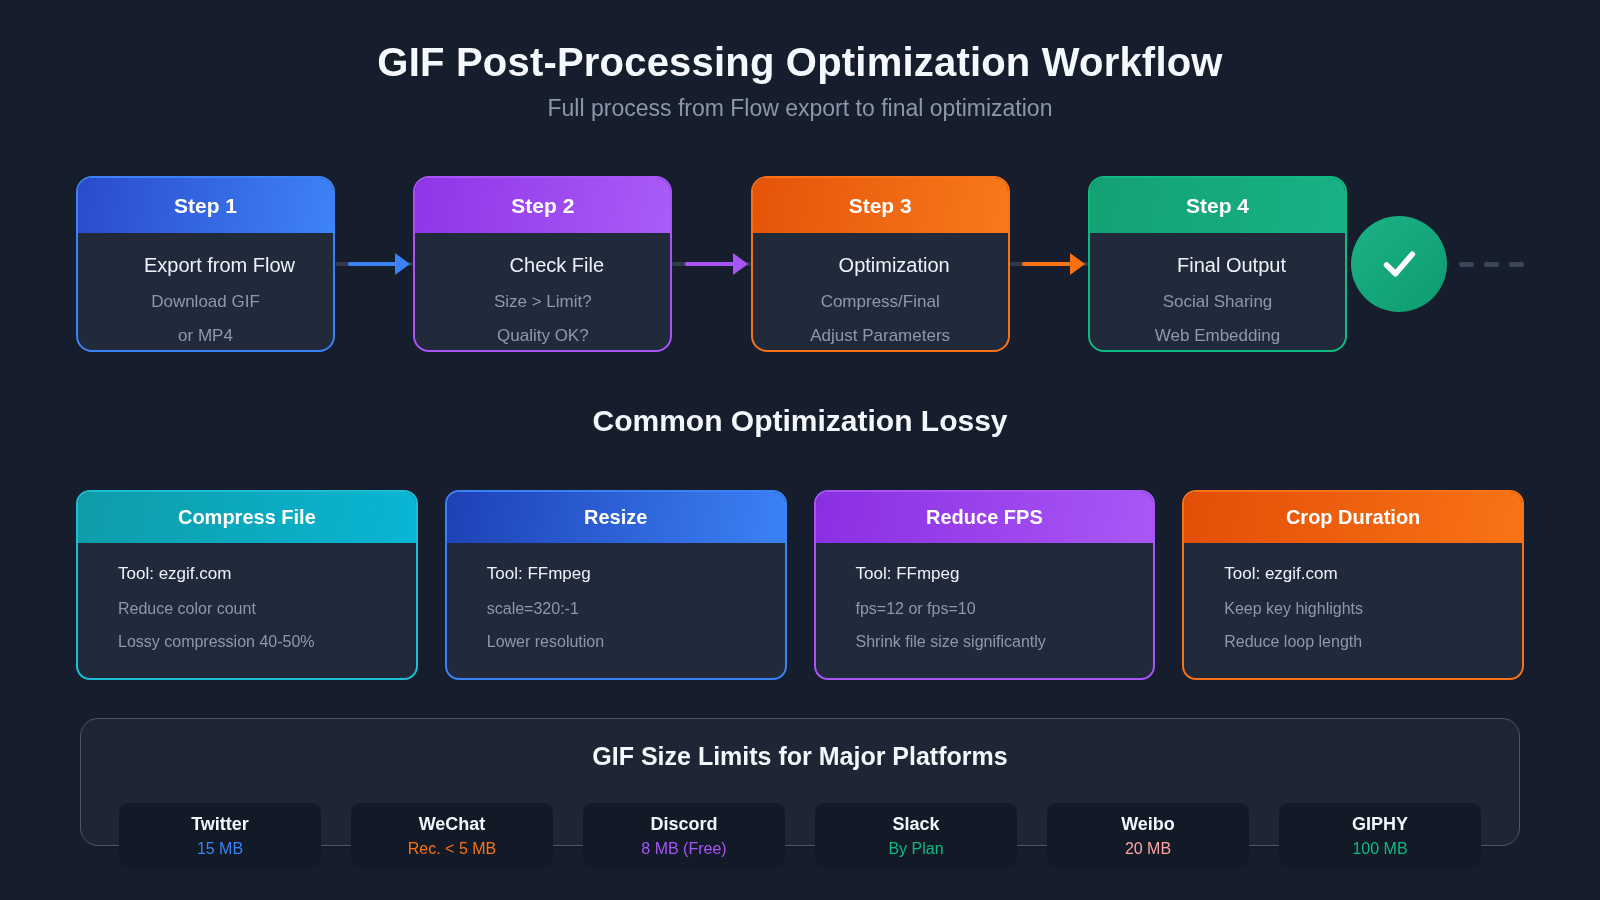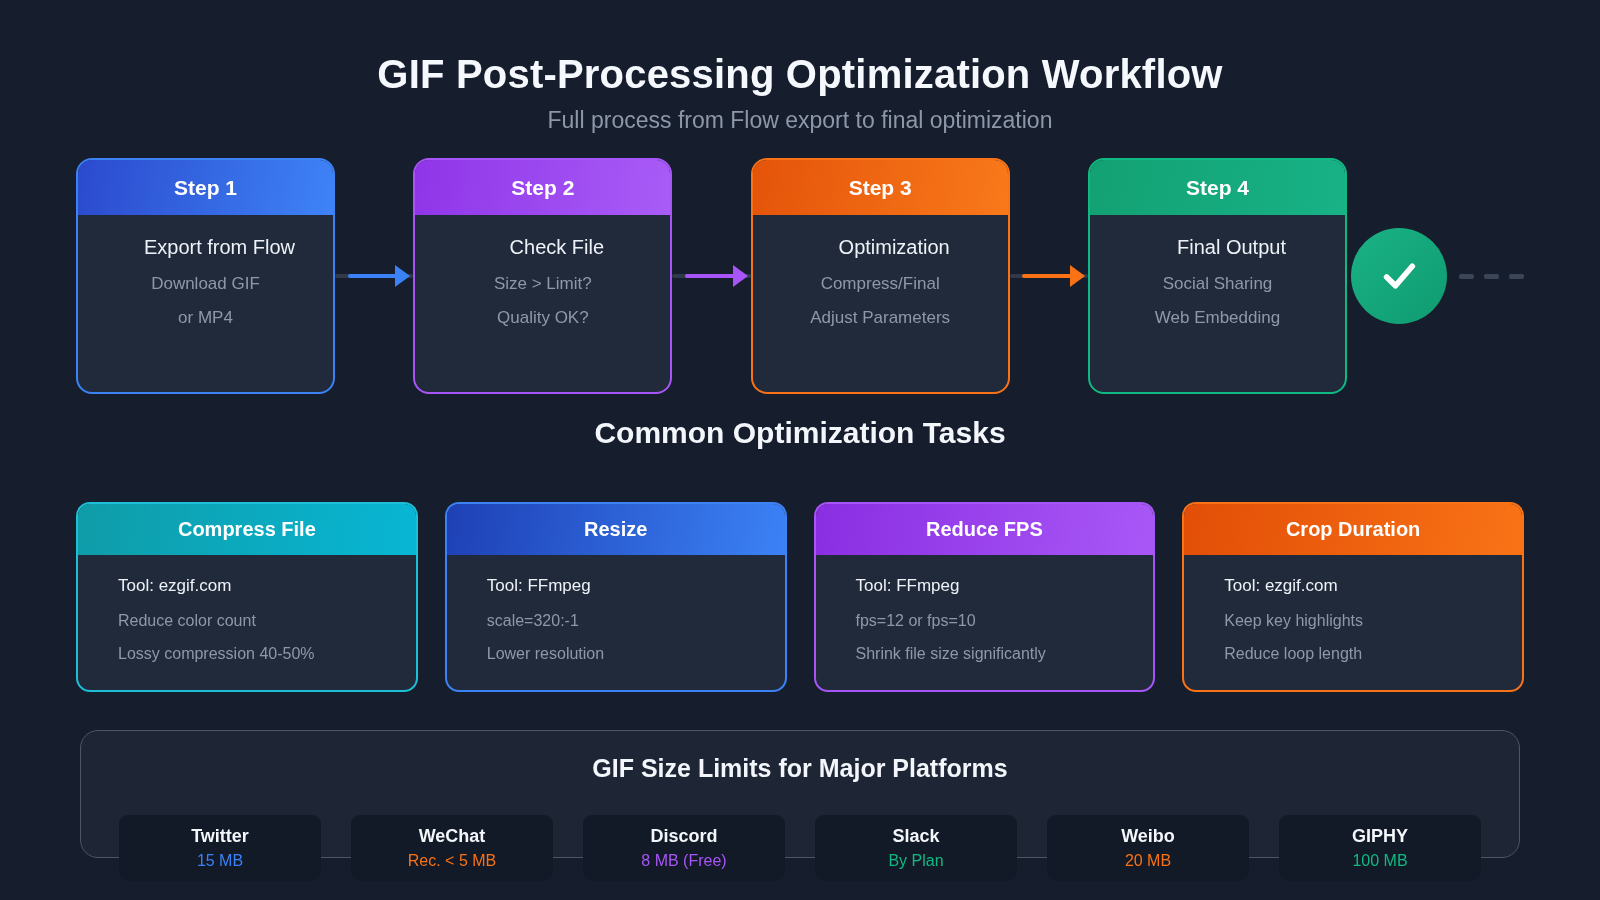--- a/index.html
+++ b/index.html
@@ -5,28 +5,28 @@
   * { margin: 0; padding: 0; box-sizing: border-box; }
   html, body { width: 1600px; height: 900px; }
   body {
     background: #161d2d;
     font-family: "Liberation Sans", sans-serif;
     overflow: hidden;
   }
   .canvas { width: 1600px; height: 900px; position: relative; }
 
   
-  .page-header { text-align: center; padding-top: 52px; }
+  .page-header { text-align: center; padding-top: 40px; }
   .page-title { color: #f5f8fc; font-size: 40px; font-weight: bold; letter-spacing: 0.2px; }
   .page-subtitle { color: #8c97a8; font-size: 23px; margin-top: 10px; }
 
   
   .steps { display: flex; align-items: center; height: 196px; margin-top: 44px; padding: 0 76px; }
   .step-card {
-    width: 259px; height: 236px; flex: 0 0 259px;
+    width: 259px; height: 176px; flex: 0 0 259px;
     border: 2px solid var(--accent); border-radius: 16px;
     background: #212a3a; overflow: hidden;
     display: flex; flex-direction: column;
   }
   .step-header {
     height: 55px; flex: 0 0 55px;
     background: linear-gradient(100deg, var(--c1), var(--c2));
     display: flex; align-items: center; justify-content: center;
     color: #ffffff; font-size: 21px; font-weight: bold;
   }
@@ -174,21 +174,21 @@
     </div>
 
     <div class="dashes">
       <span></span>
       <span></span>
       <span></span>
     </div>
 
   </div>
 
-  <div class="tasks-heading">Common Optimization Tasks</div>
+  <div class="tasks-heading">Common Optimization Lossy</div>
 
   <div class="tasks">
 
     <div class="task-card" style="--c1: #0f9ca8; --c2: #08b6d4; --accent: #1cbfd5;">
       <div class="task-header">
         <span>Compress File</span>
       </div>
       <div class="task-body">
         <div class="task-tool">Tool: ezgif.com</div>
         <div class="task-line">Reduce color count</div>
@@ -250,21 +250,21 @@
         <div class="platform-value" style="color: rgb(168, 85, 247);">8 MB (Free)</div>
       </div>
 
       <div class="platform">
         <div class="platform-name">Slack</div>
         <div class="platform-value" style="color: rgb(16, 185, 129);">By Plan</div>
       </div>
 
       <div class="platform">
         <div class="platform-name">Weibo</div>
-        <div class="platform-value" style="color: #f97316;">20 MB</div>
+        <div class="platform-value" style="color: #fca5a5;">20 MB</div>
       </div>
 
       <div class="platform">
         <div class="platform-name">GIPHY</div>
         <div class="platform-value" style="color: rgb(16, 185, 129);">100 MB</div>
       </div>
 
     </div>
   </div>
 

